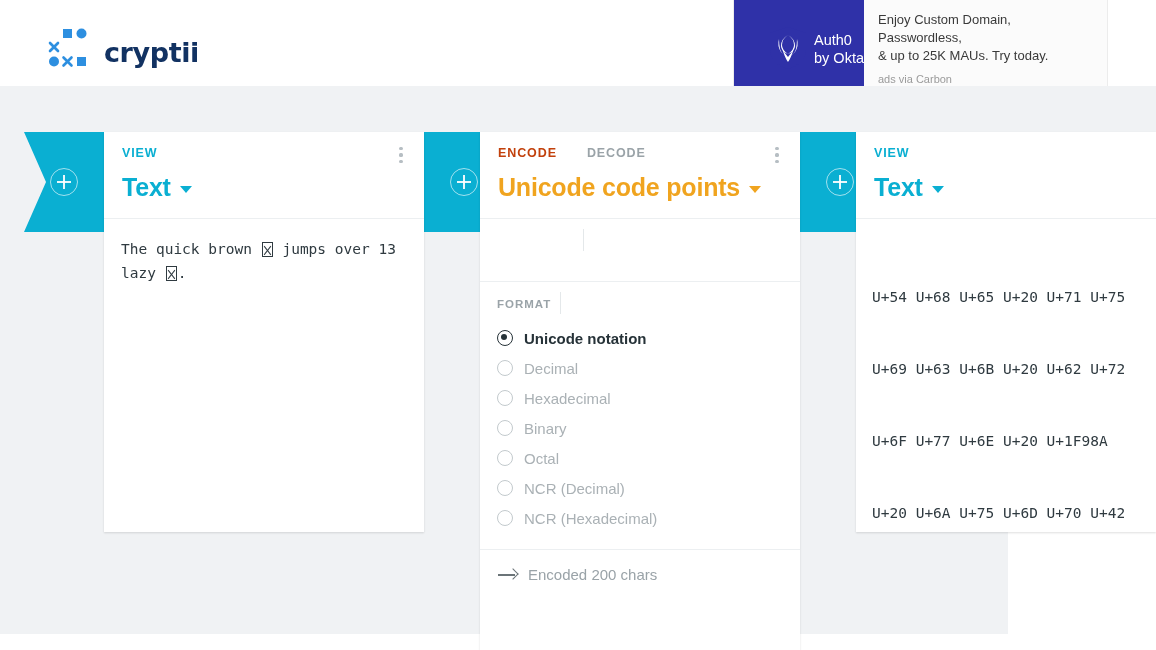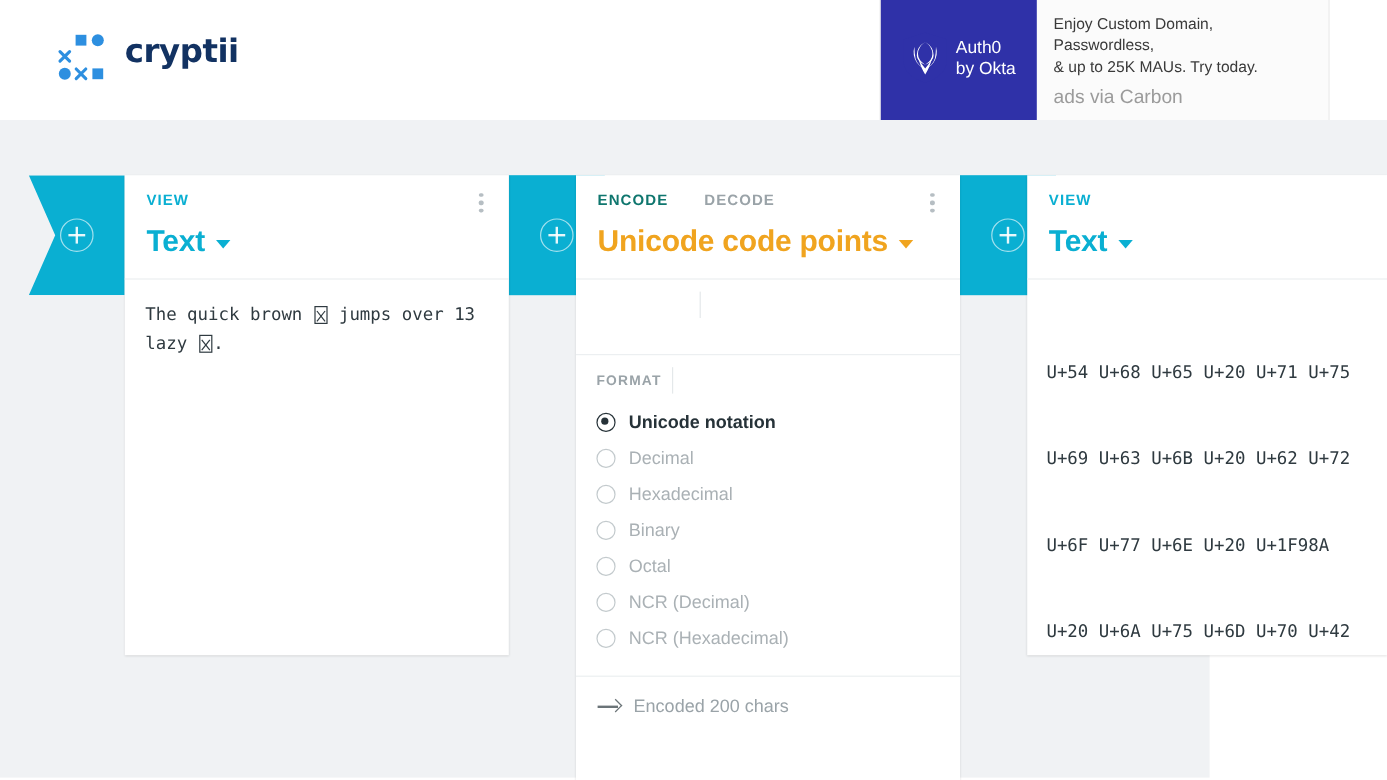--- a/index.html
+++ b/index.html
@@ -24,21 +24,21 @@
     width: 1156px;
     height: 102px;
     background: #ffffff;
   }
 
   .logo {
     position: absolute;
     left: 48px;
     top: 28px;
     display: flex;
-    align-items: flex-start;
+    align-items: flex-end;
     gap: 14px;
     cursor: pointer;
   }
 
   .logo-mark {
     width: 42px;
     height: 40px;
     position: relative;
   }
 
@@ -63,21 +63,21 @@
     border-top: none;
     cursor: pointer;
   }
 
   .ad-logo {
     width: 130px;
     height: 100%;
     background: #2f31a8;
     display: flex;
     align-items: center;
-    justify-content: center;
+    justify-content: flex-end;
     gap: 7px;
     flex-shrink: 0;
   }
 
   .ad-logo-text {
     color: #ffffff;
     font-size: 14.5px;
     font-weight: 400;
     line-height: 1.22;
     white-space: nowrap;
@@ -89,28 +89,28 @@
   }
 
   .ad-copy {
     font-size: 13px;
     line-height: 18px;
     color: #3a3a3a;
   }
 
   .ad-via {
     margin-top: 8px;
-    font-size: 16px;
+    font-size: 11px;
     color: #9b9b9b;
   }
 
   
   .canvas {
     position: absolute;
-    left: 0; top: 100px;
+    left: 0; top: 86px;
     width: 1008px;
     height: 548px;
     background: #f0f2f4;
   }
 
   .strip {
     position: absolute;
     left: 0;
     top: 0;
     width: 1156px;
@@ -178,21 +178,21 @@
     color: #0aafd2;
     text-transform: uppercase;
   }
 
   .kicker-row {
     display: flex;
     gap: 14px;
     align-items: baseline;
   }
 
-  .kicker.enc-active { color: #0f766e; cursor: pointer; }
+  .kicker.enc-active { color: #c2410c; cursor: pointer; }
   .kicker.enc-idle   { color: #9aa3a8; cursor: pointer; padding-left: 16px; }
 
   .title {
     margin-top: 13px;
     font-size: 25px;
     font-weight: 700;
     color: #0aafd2;
     display: inline-flex;
     align-items: center;
     gap: 9px;

